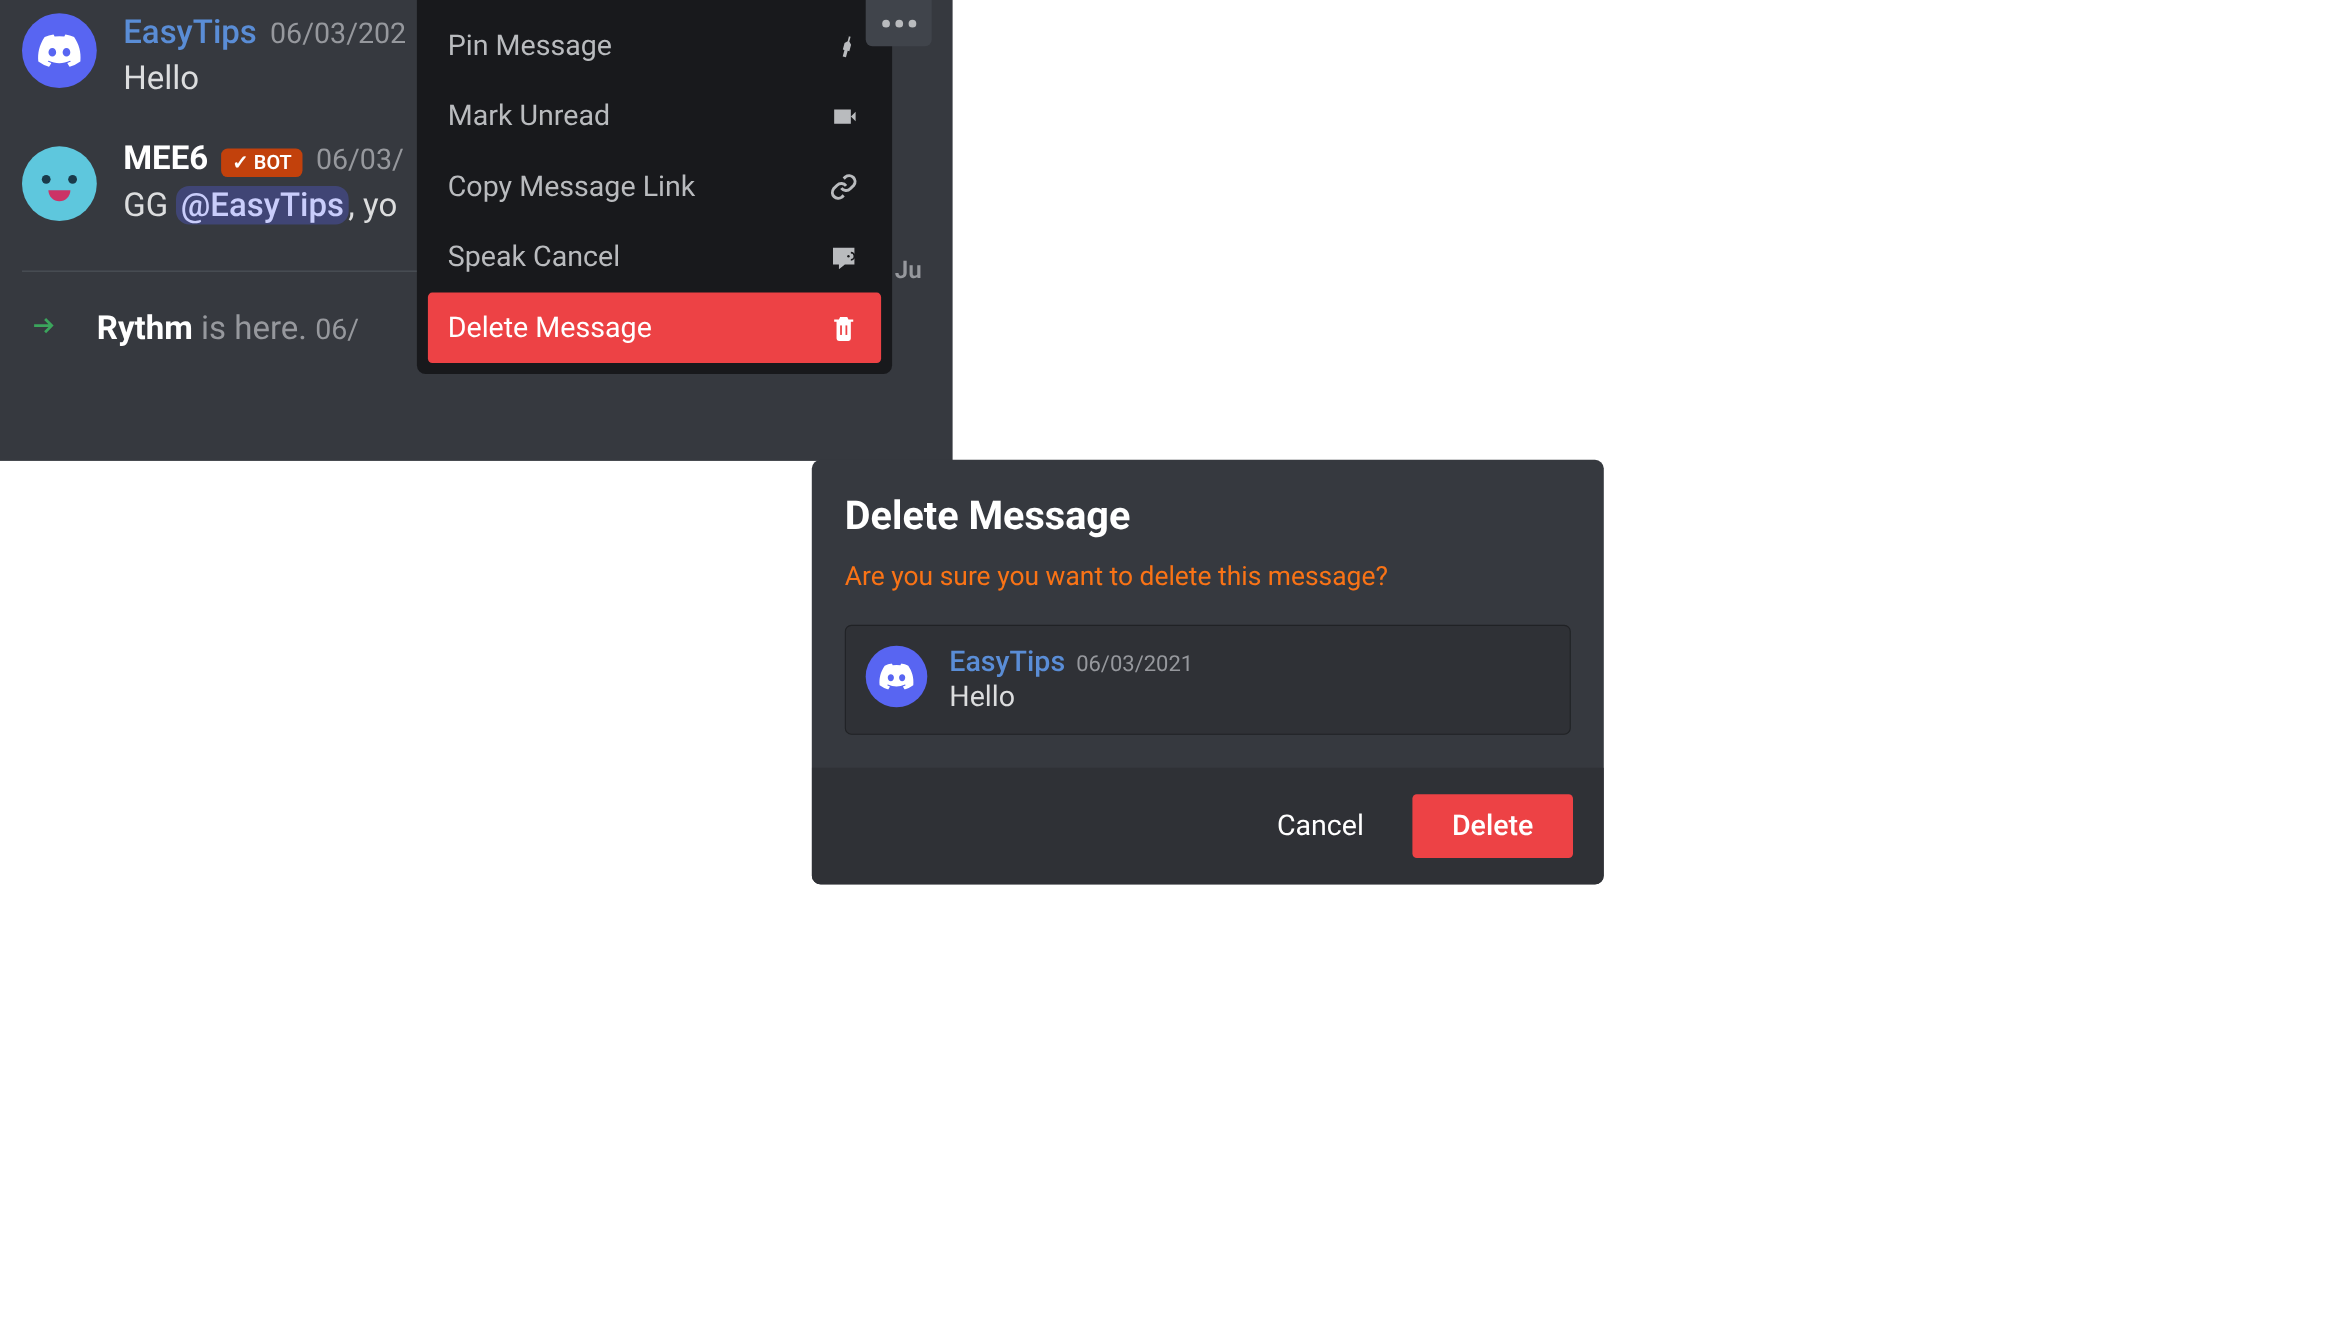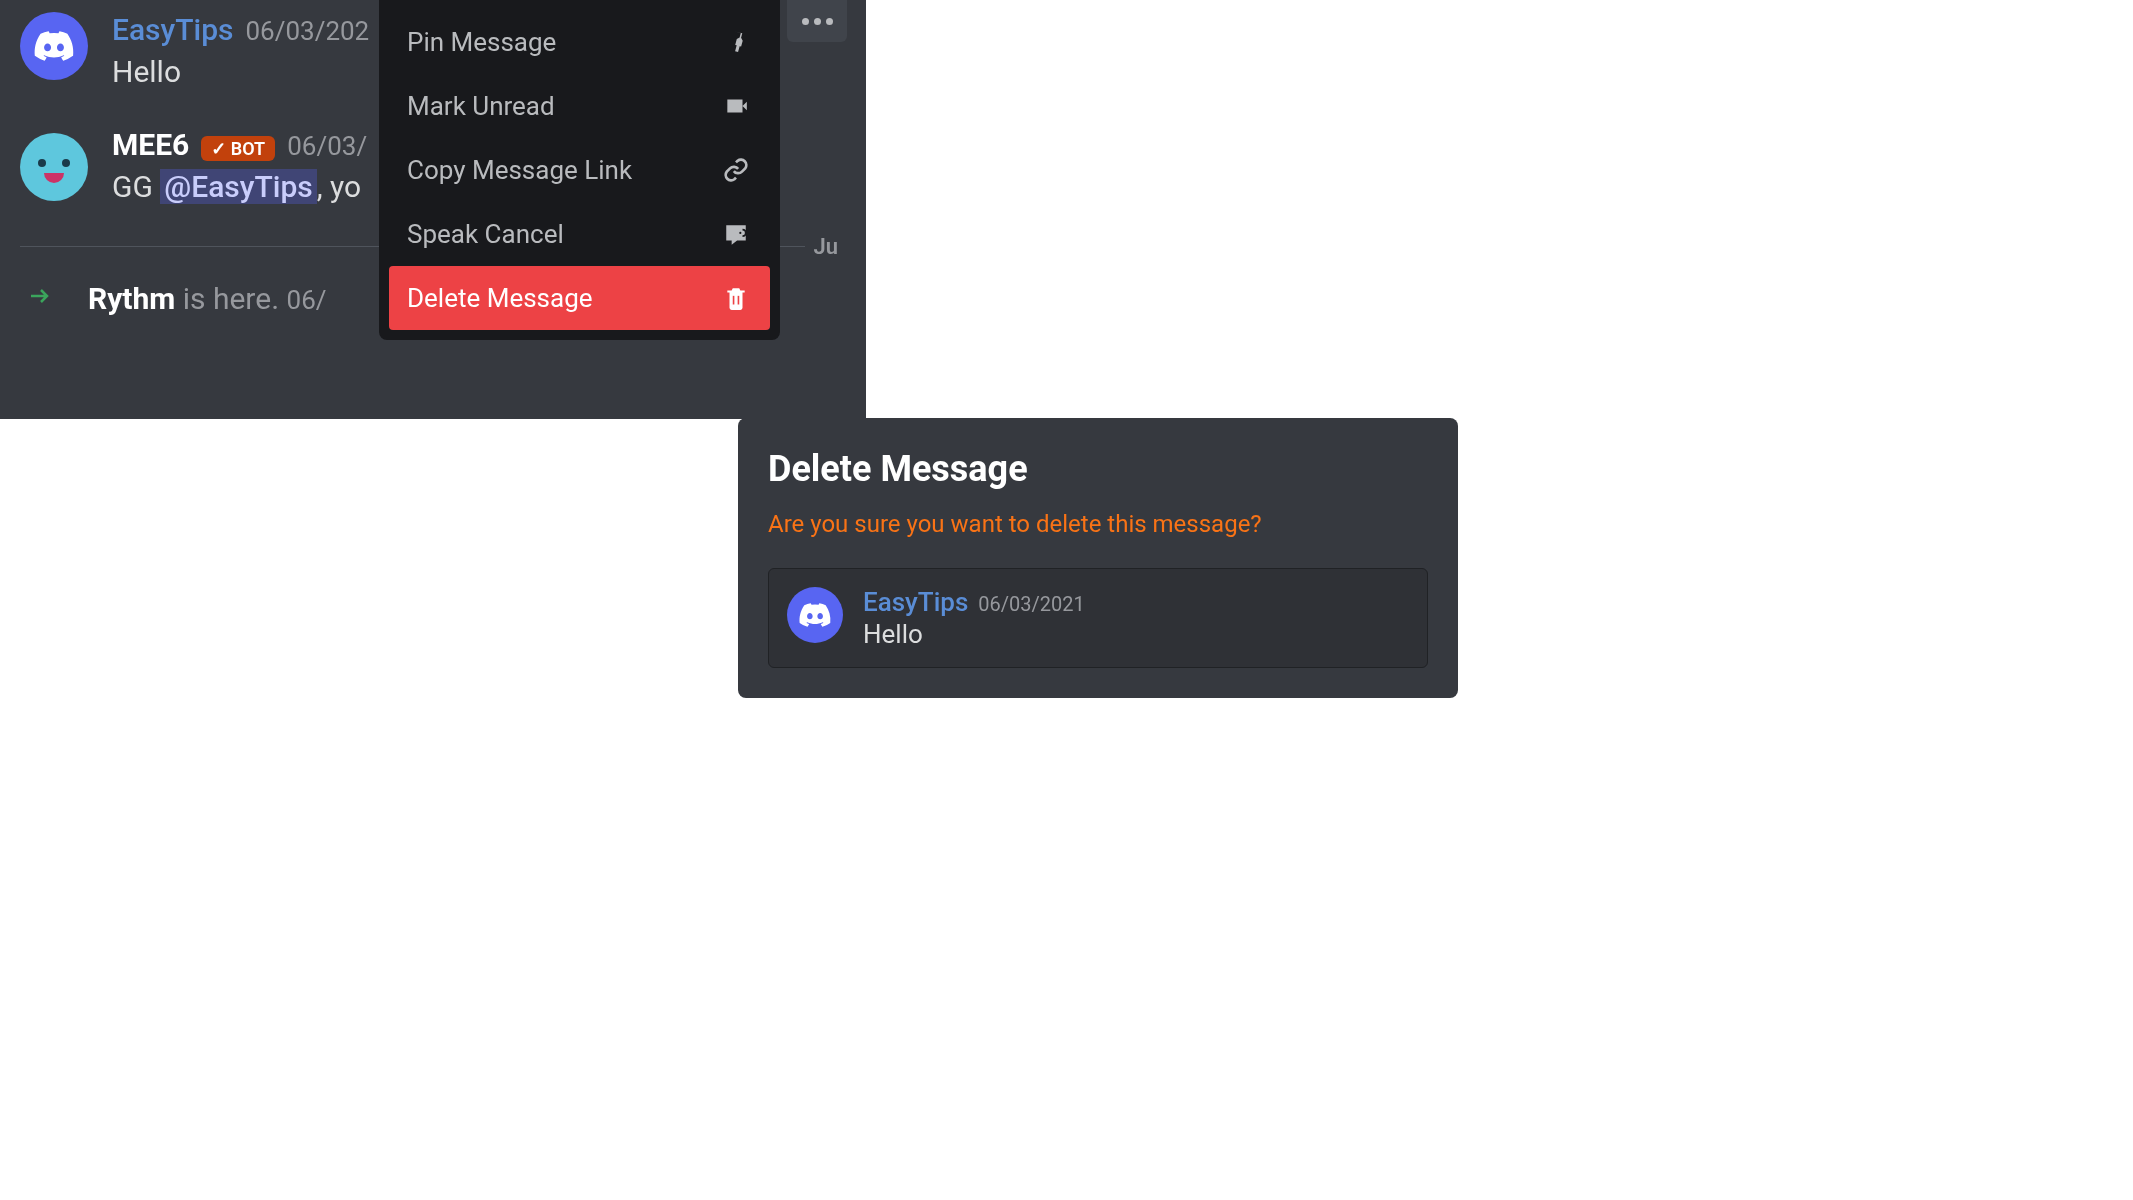--- a/index.html
+++ b/index.html
@@ -108,21 +108,21 @@
     }
     .msg-text {
       color: #dcddde;
       font-size: 30px;
       line-height: 1.4;
     }
     .mention {
       background: rgba(88,101,242,0.3);
       color: #c9cdfb;
       padding: 0 4px;
-      border-radius: 0;
+      border-radius: 12px;
       font-weight: 500;
     }
     .divider-row {
       display: flex;
       align-items: center;
       padding: 0 20px;
       margin: 14px 0;
     }
     .divider-line {
       flex: 1;
@@ -157,21 +157,21 @@
       margin-top: 20px;
     }
     .system-text .dim {
       color: #96989d;
     }
     
     .context-menu {
       position: absolute;
       top: 0;
       left: 379px;
-      width: 401px;
+      width: 432px;
       background: #18191c;
       padding: 10px;
       border-radius: 0 0 8px 8px;
     }
     .menu-item {
       display: flex;
       align-items: center;
       justify-content: space-between;
       padding: 16px 18px;
       color: #b9bbbe;
@@ -421,13 +421,17 @@
       </div>
       <div class="preview-content">
         <div class="preview-header">
           <span class="preview-user">EasyTips</span>
           <span class="preview-time">06/03/2021</span>
         </div>
         <div class="preview-text">Hello</div>
       </div>
     </div>
   </div>
+  <div class="modal-footer">
+    <button class="btn-cancel">Cancel</button>
+    <button class="btn-delete">Delete</button>
+  </div>
 </div>
 
 </body></html>

